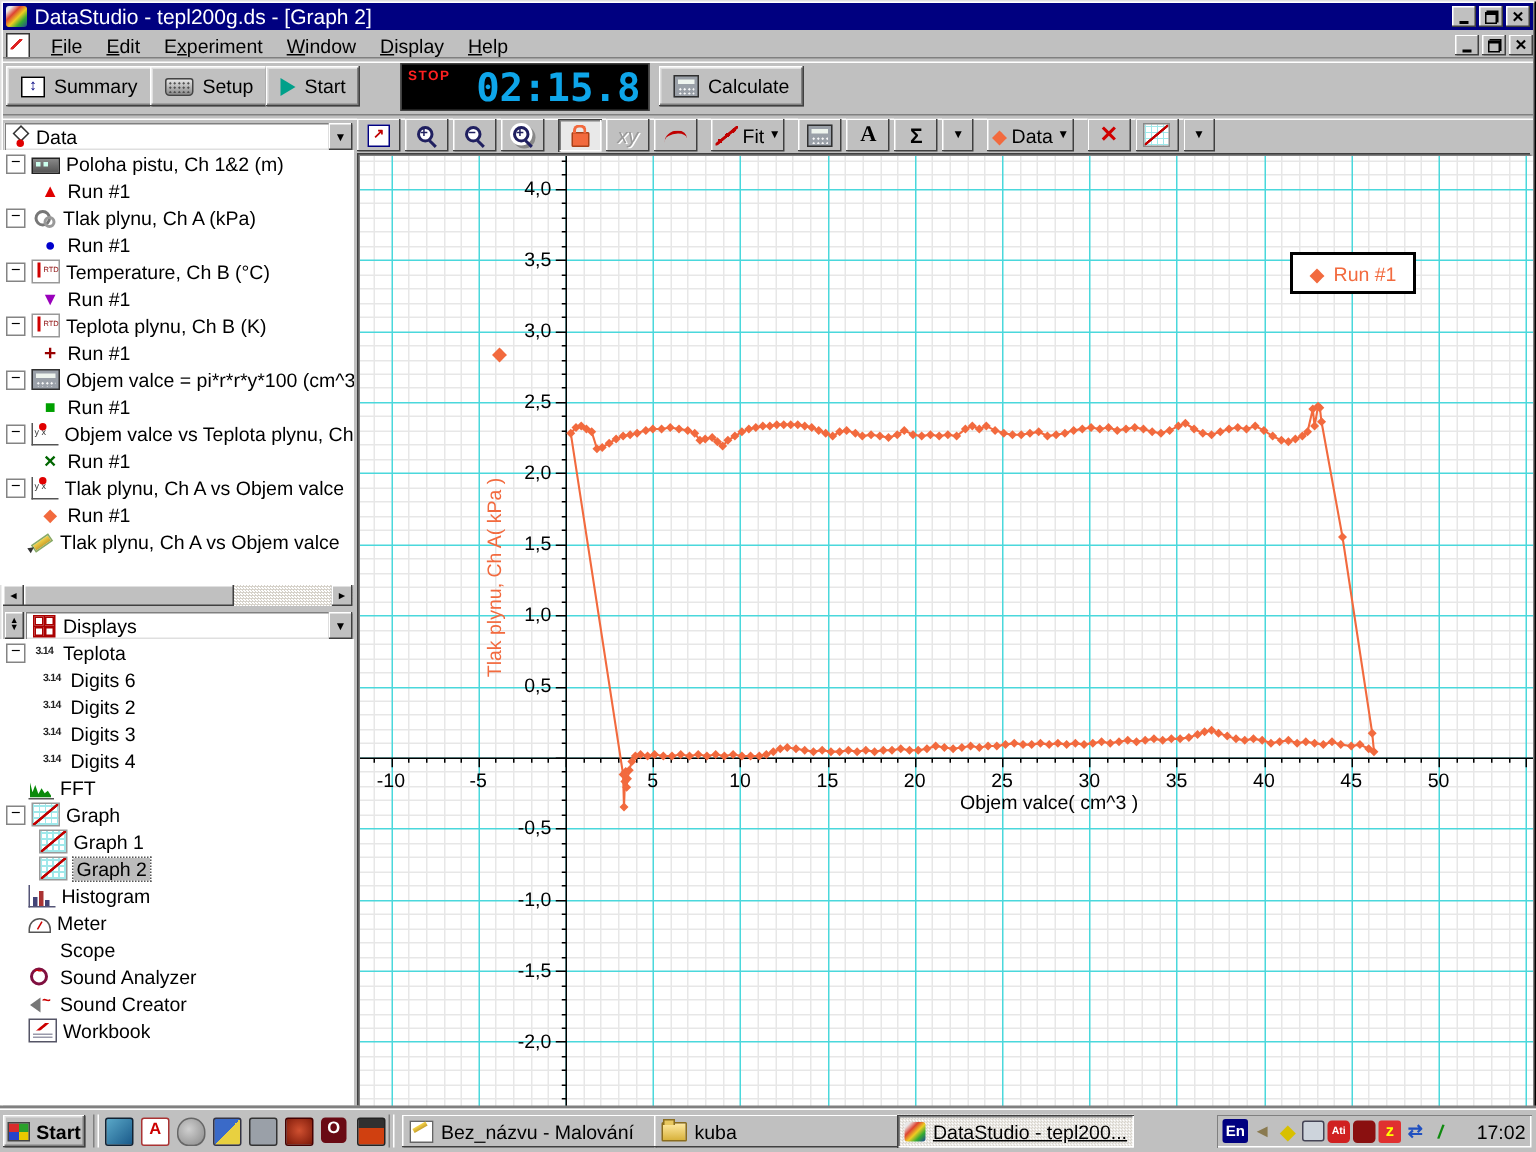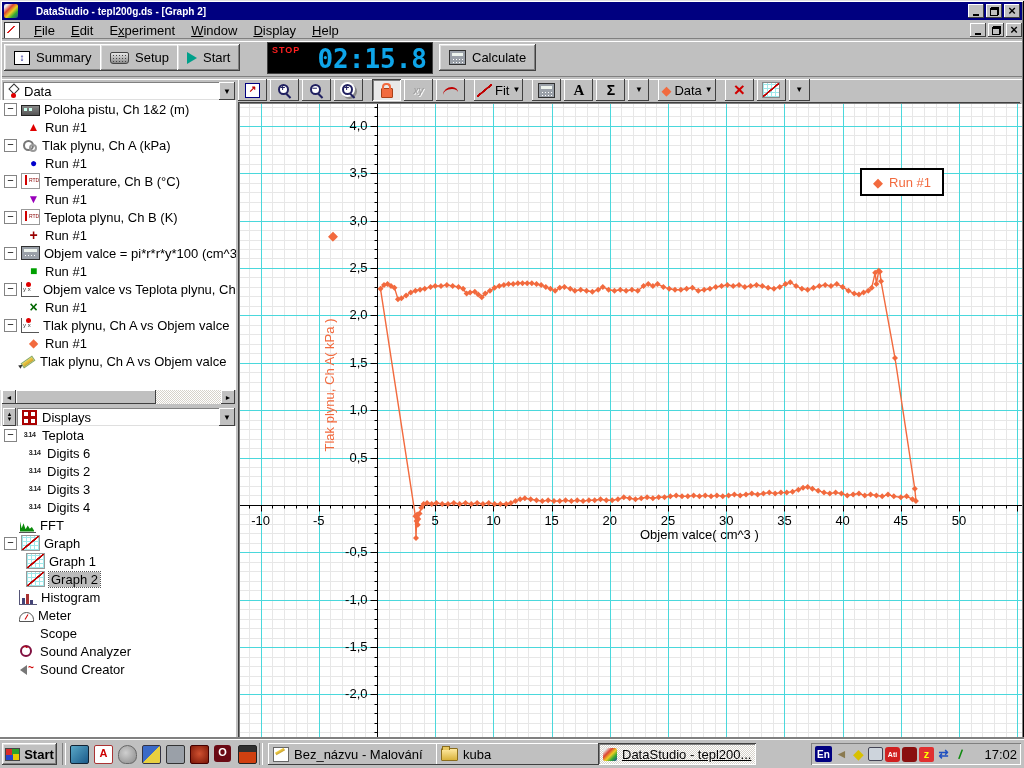--- a/index.html
+++ b/index.html
@@ -8,21 +8,21 @@
         box-shadow:inset 1px 1px 0 #dfdfdf,inset -1px -1px 0 #000,inset 2px 2px 0 #fff,inset -2px -2px 0 #808080;}
   .raised{background:#c0c0c0;box-shadow:inset -1px -1px 0 #404040,inset 1px 1px 0 #fff,inset -2px -2px 0 #808080,inset 2px 2px 0 #dfdfdf;}
   .raised-sm{background:#c0c0c0;box-shadow:inset -1px -1px 0 #404040,inset 1px 1px 0 #fff;}
   .pressed{box-shadow:inset 1px 1px 0 #404040,inset -1px -1px 0 #fff,inset 2px 2px 0 #808080 !important;background:#e9e9e9;}
 
   
   .titlebar{position:absolute;left:2px;top:2px;right:2px;height:18px;background:#000080;color:#fff;
             display:flex;align-items:center;padding:0 2px;}
   .app-icon{width:14px;height:14px;flex:none;border-radius:2px;
             background:linear-gradient(135deg,#e8e8e8 15%,#d43 35%,#ec2 55%,#3a3 75%,#249);}
-  .title-text{margin-left:18px;font-weight:bold;font-size:10px;white-space:nowrap;flex:1;}
+  .title-text{margin-left:5px;font-weight:normal;font-size:14px;white-space:nowrap;flex:1;}
   .winbtn{width:16px;height:14px;margin-left:2px;flex:none;display:flex;align-items:center;justify-content:center;color:#000;}
   .glyph-min{width:6px;height:2px;background:#000;margin-top:7px;}
   .glyph-close{font-size:13px;font-weight:bold;line-height:10px;}
   .glyph-restore{position:relative;width:9px;height:9px;}
   .glyph-restore::before{content:"";position:absolute;right:0;top:0;width:6px;height:5px;border:1px solid #000;border-top-width:2px;background:#c0c0c0;}
   .glyph-restore::after{content:"";position:absolute;left:0;bottom:0;width:6px;height:5px;border:1px solid #000;border-top-width:2px;background:#c0c0c0;}
 
   
   .menubar{position:absolute;left:2px;top:20px;right:2px;height:20px;display:flex;align-items:center;}
   .doc-icon{width:14px;height:15px;background:#fff;border:1px solid #333;margin:0 6px 0 2px;position:relative;flex:none;}
@@ -56,21 +56,21 @@
   .arrow9{font-size:8px;line-height:8px;}
   .gsep{width:3px;height:22px;}
   .scalefit{width:13px;height:13px;border:1px solid #000080;background:#fff;color:#c00000;font-size:9px;line-height:11px;text-align:center;font-weight:bold;}
   .mag{position:relative;width:15px;height:15px;}
   .mag::before{content:"";position:absolute;left:1px;top:1px;width:7px;height:7px;border:2px solid #202060;border-radius:50%;background:#fff;}
   .mag::after{content:"";position:absolute;left:10px;top:10px;width:6px;height:2px;background:#202060;transform:rotate(45deg);transform-origin:0 0;}
   .mag b{position:absolute;left:3px;top:1px;font-size:9px;line-height:9px;color:#202060;}
   .mag.sel::before{box-shadow:0 0 0 2px #fff,2px 2px 0 2px #888;}
   .lock{width:10px;height:8px;background:#f26a3e;border:1px solid #a84018;border-radius:1px;position:relative;margin-top:5px;}
   .lock::before{content:"";position:absolute;left:0px;top:-6px;width:5px;height:4px;border:2px solid #f26a3e;border-bottom:none;border-radius:4px 4px 0 0;}
-  .xyicon{font-size:10px;font-style:italic;color:#9a9a9a;text-shadow:1px 1px 0 #fff;}
+  .xyicon{font-size:14px;font-style:italic;color:#9a9a9a;text-shadow:1px 1px 0 #fff;}
   .slope{width:15px;height:11px;border-top:2px solid #c00000;border-radius:60% 40% 0 0;margin-top:6px;}
   .fitline{width:15px;height:13px;background:
      radial-gradient(circle 1.5px at 3px 10px,#c00000 95%,transparent),
      radial-gradient(circle 1.5px at 8px 6px,#c00000 95%,transparent),
      radial-gradient(circle 1.5px at 12px 3px,#c00000 95%,transparent),
      linear-gradient(-40deg,transparent 44%,#c00000 46%,#c00000 54%,transparent 56%);}
   .diam{color:#f26a3e;font-size:13px;line-height:13px;}
   .sigma{font-weight:bold;font-size:14px;}
   .abold{font-weight:bold;font-size:15px;font-family:"Liberation Serif",serif;}
   .xicon{color:#d00000;font-weight:bold;font-size:19px;line-height:16px;}
@@ -492,20 +492,25 @@
       </div>
       <div class="trow">
         <span class="exp-spacer"></span>
         <span class="ti ti-sound-analyzer"></span>
         <span class="lbl">Sound Analyzer</span>
       </div>
       <div class="trow">
         <span class="exp-spacer"></span>
         <span class="ti ti-sound-creator"></span>
         <span class="lbl">Sound Creator</span>
+      </div>
+      <div class="trow">
+        <span class="exp-spacer"></span>
+        <span class="ti ti-workbook"></span>
+        <span class="lbl">Workbook</span>
       </div>
     </div>
 
   <div class="plot" id="plot">
       <svg width="782" height="635" style="position: absolute; left: 0px; top: 0px;">
         <line x1="9.5" y1="0" x2="9.5" y2="635" stroke="#e7e7e7" stroke-width="1"></line>
         <line x1="32.5" y1="0" x2="32.5" y2="635" stroke="#e7e7e7" stroke-width="1"></line>
         <line x1="44.5" y1="0" x2="44.5" y2="635" stroke="#e7e7e7" stroke-width="1"></line>
         <line x1="56.5" y1="0" x2="56.5" y2="635" stroke="#e7e7e7" stroke-width="1"></line>
         <line x1="67.5" y1="0" x2="67.5" y2="635" stroke="#e7e7e7" stroke-width="1"></line>

